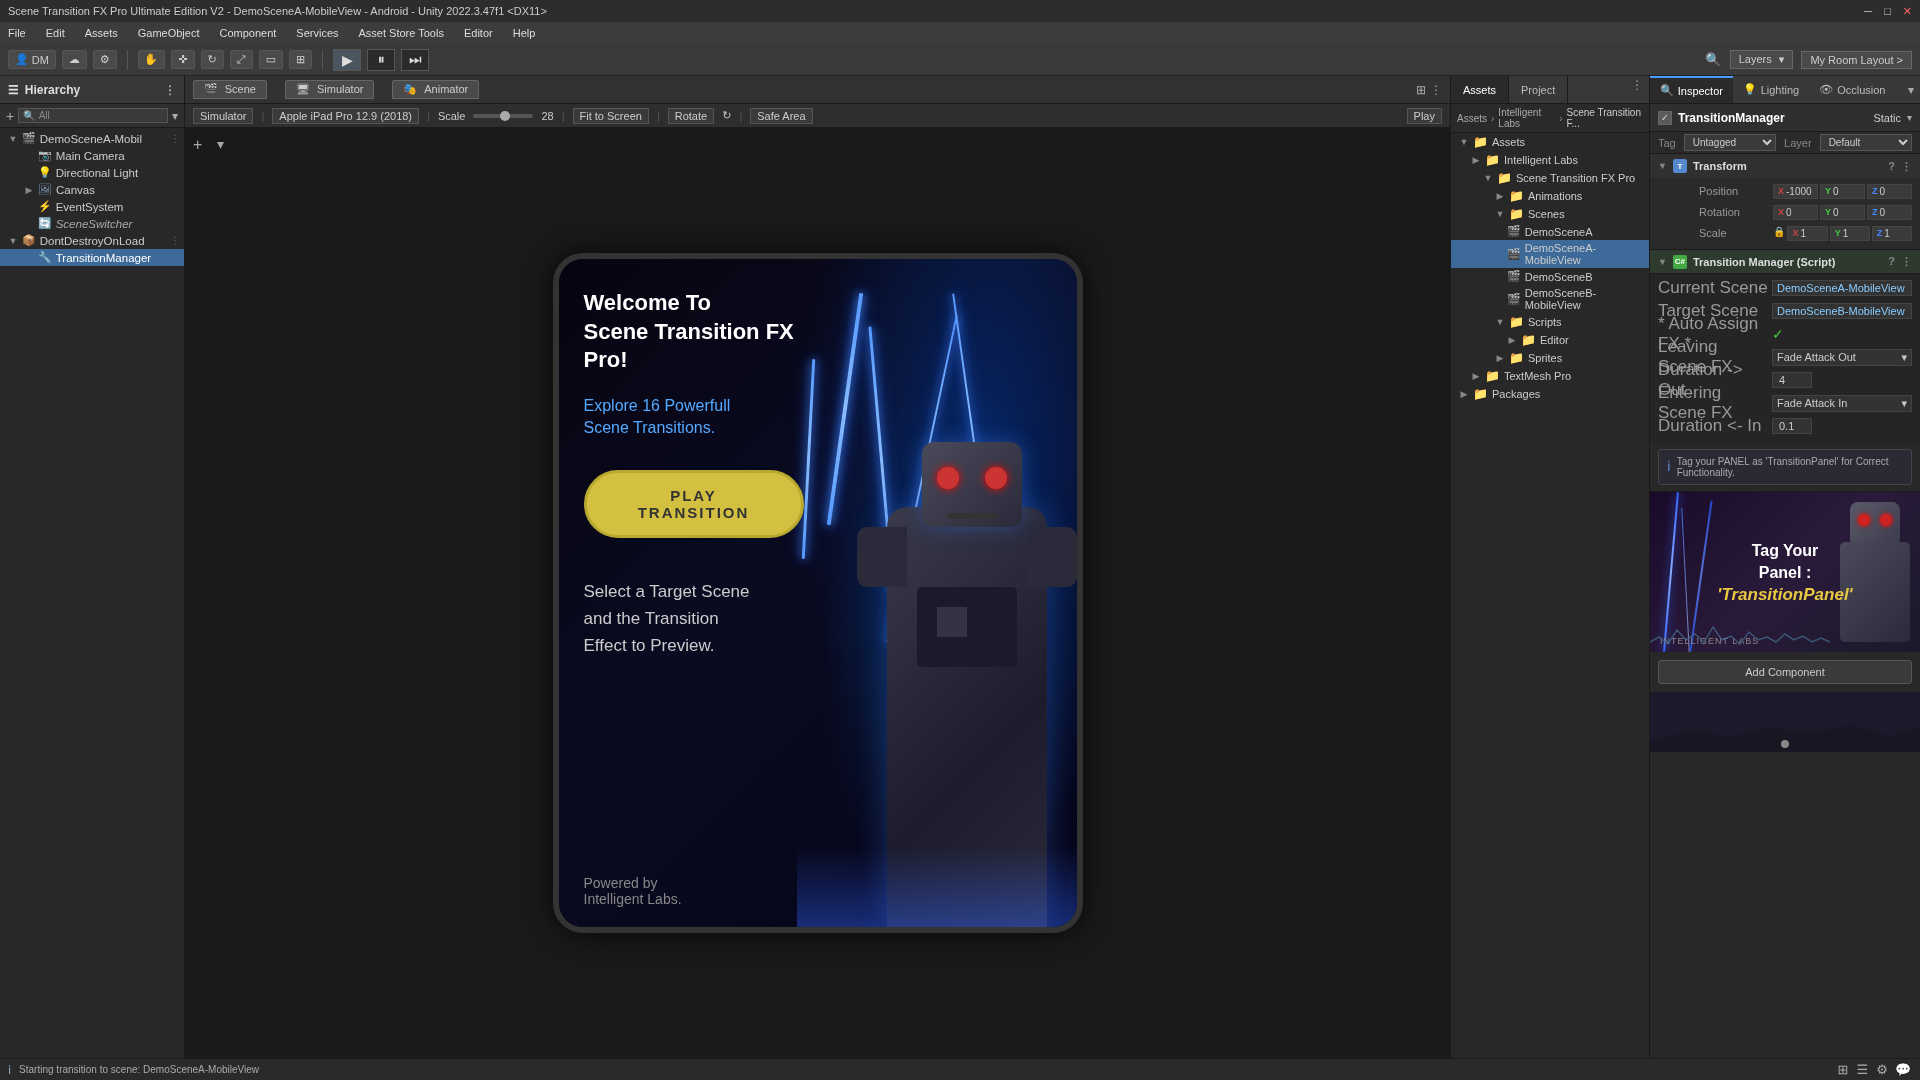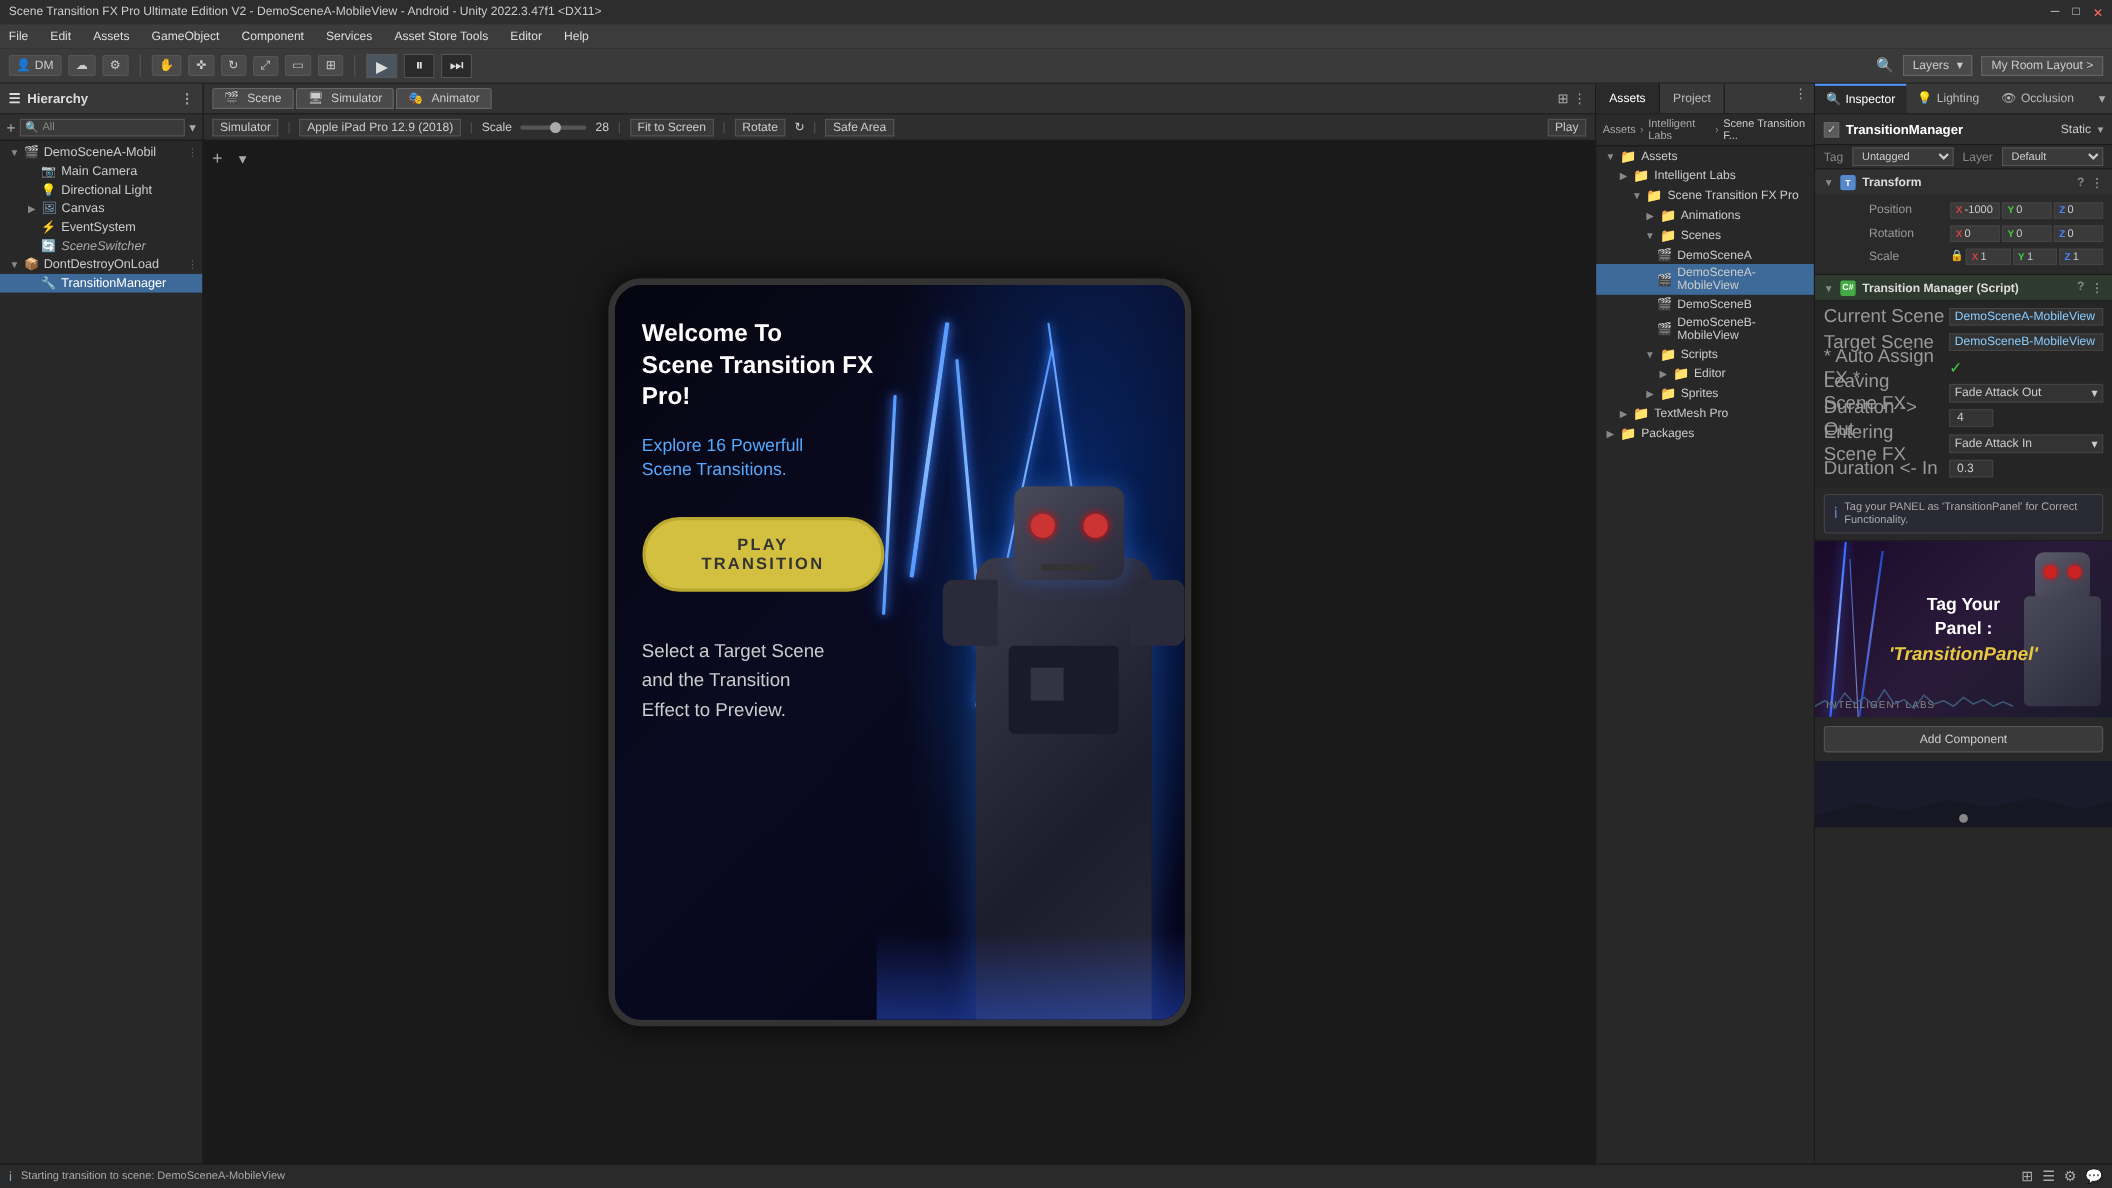--- a/index.html
+++ b/index.html
@@ -175,21 +175,21 @@
       flex-direction: column;
       background: #1a1a1a;
       overflow: hidden;
     }
     .scene-toolbar {
       background: #323232;
       height: 28px;
       display: flex;
       align-items: center;
       padding: 0 8px;
-      gap: 2px;
+      gap: 18px;
       border-bottom: 1px solid #1a1a1a;
       flex-shrink: 0;
       text-align: center;
     }
     .scene-tab {
       background: #4a4a4a;
       border: 1px solid #666;
       color: #ccc;
       padding: 2px 10px;
       font-size: 11px;
@@ -926,20 +926,23 @@
           <div class="mobile-content">
             <div class="mobile-title">
               Welcome To<br>Scene Transition FX<br>Pro!
             </div>
             <div class="mobile-subtitle">
               Explore 16 Powerfull<br>Scene Transitions.
             </div>
             <div class="play-transition-btn">PLAY TRANSITION</div>
             <div class="mobile-desc">
               Select a Target Scene<br>and the Transition<br>Effect to Preview.
+            </div>
+            <div class="mobile-footer">
+              Powered by<br>Intelligent Labs.
             </div>
           </div>
         </div>
       </div>
     </div>
   </div>
 
   <div id="project-panel">
     <div class="project-tabs">
       <div class="proj-tab active">Assets</div>
@@ -1175,21 +1178,21 @@
           <div class="script-prop-row">
             <span class="script-prop-label">Entering Scene FX</span>
             <div class="dropdown-val">
               <span>Fade Attack In</span>
               <span>▾</span>
             </div>
           </div>
 
           <div class="script-prop-row">
             <span class="script-prop-label">Duration &lt;- In</span>
-            <span class="small-number">0.3</span>
+            <span class="small-number">0.1</span>
           </div>
         </div>
 
         <div class="info-box">
           <span class="info-icon">ℹ</span>
           <span>Tag your PANEL as 'TransitionPanel' for Correct Functionality.</span>
         </div>
       </div>
 
       <div class="preview-image">

